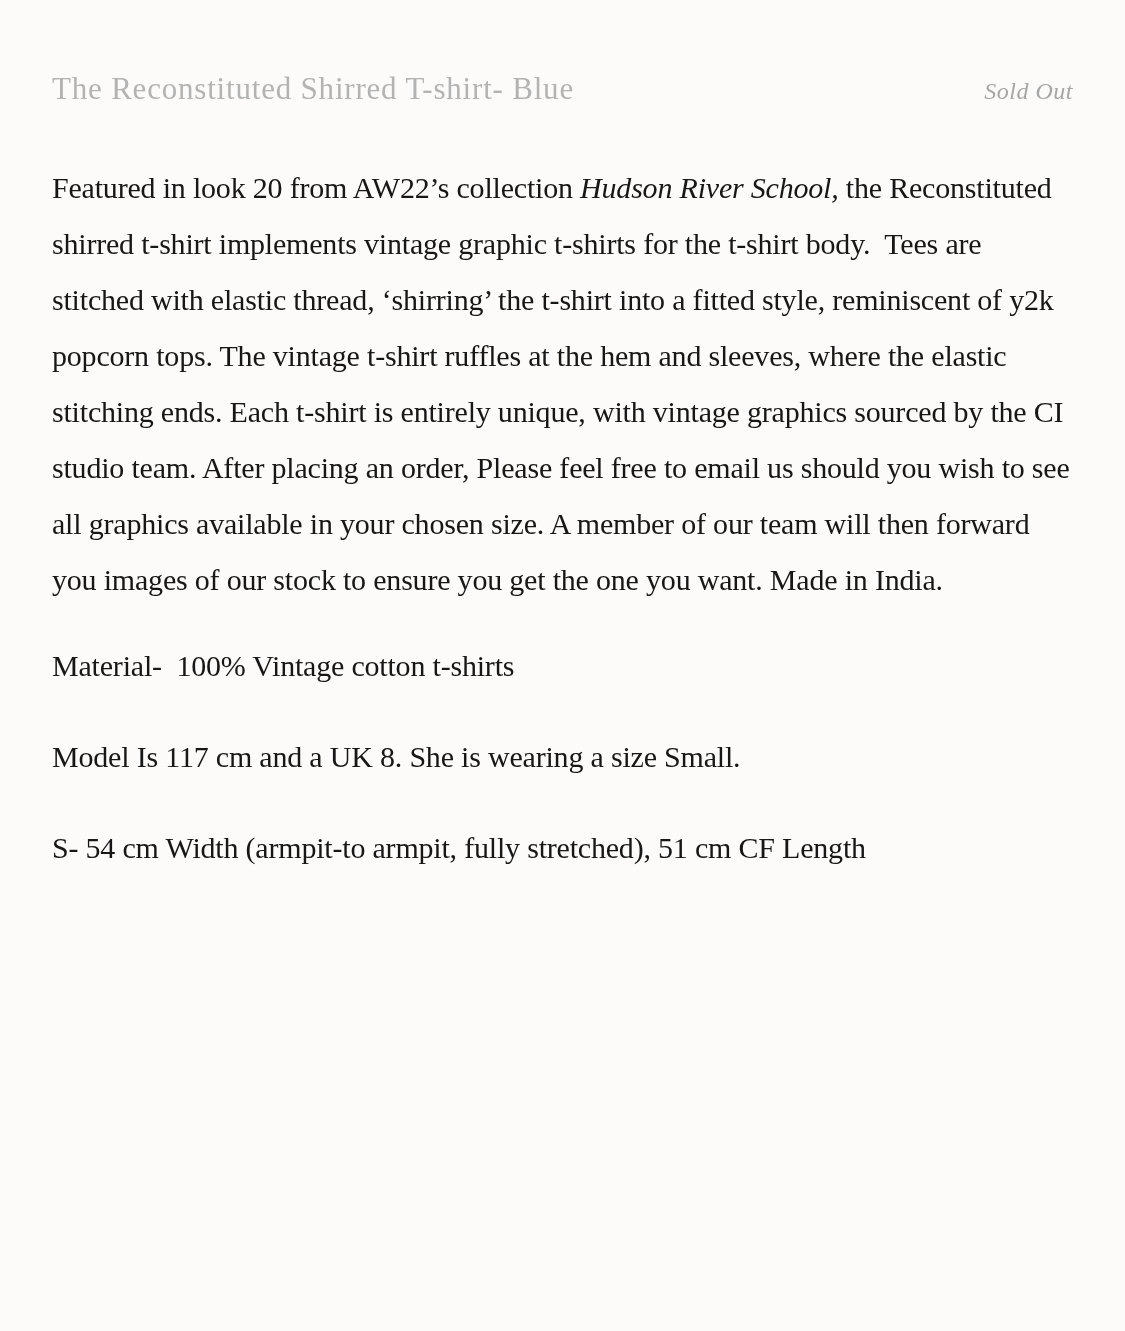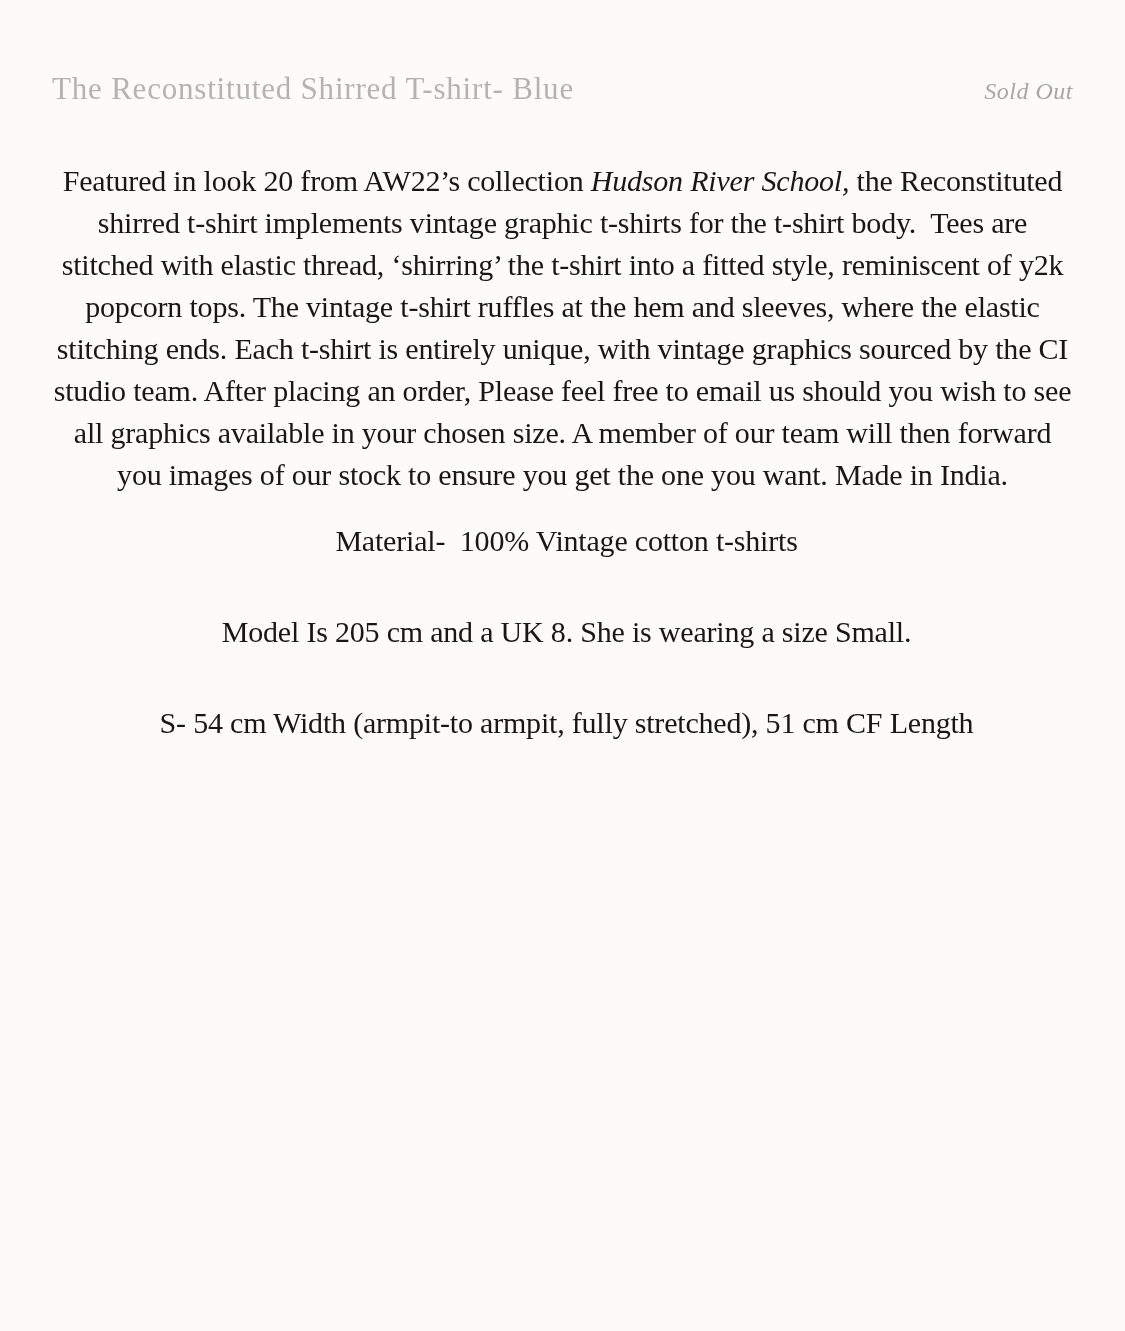--- a/index.html
+++ b/index.html
@@ -11,21 +11,20 @@
     position: relative;
     box-sizing: border-box;
     width: 1125px;
     height: 1331px;
     padding: 66px 52px 0 52px;
     background: #fcfbfa;
     font-family: "Liberation Serif", serif;
     color: #171717;
     font-size: 30px;
     overflow: hidden;
-    text-align: center;
   }
   .header-row {
     display: flex;
     justify-content: space-between;
     align-items: baseline;
     margin: 0 0 46px 0;
     line-height: 45px;
   }
   .product-title {
     margin: 0;
@@ -35,49 +34,49 @@
     letter-spacing: 0.8px;
   }
   .sold-out {
     font-style: italic;
     font-size: 24px;
     color: #a6a6a6;
     letter-spacing: 0.5px;
     white-space: nowrap;
   }
   .para {
-    margin: 0 0 22px 0;
-    line-height: 42px;
+    margin: 0 0 35px 0;
+    line-height: 56px;
     letter-spacing: -0.2px;
   }
   .para em {
     font-style: italic;
   }
   .detail-line {
-    margin: 0 0 46px 8px;
+    margin: 0 0 46px 0;
     line-height: 45px;
     letter-spacing: -0.2px;
     white-space: nowrap;
   }
 </style>
 </head>
 <body>
 
 <div class="page">
 
   <div class="header-row">
     <h1 class="product-title">The Reconstituted Shirred T-shirt- Blue</h1>
     <span class="sold-out">Sold Out</span>
   </div>
 
   <p class="para"><span>Featured in look 20 from AW22’s collection </span><em>Hudson River School,</em><span> the Reconstituted shirred t-shirt implements vintage graphic t-shirts for the t-shirt body.&nbsp; Tees are stitched with elastic thread, ‘shirring’ the t-shirt into a fitted style, reminiscent of y2k popcorn tops. The vintage t-shirt ruffles at the hem and sleeves, where the elastic stitching ends. Each t-shirt is entirely unique, with vintage graphics sourced by the CI studio team. After placing an order, Please feel free to email us should you wish to see all graphics available in your chosen size. A member of our team will then forward you images of our stock to ensure you get the one you want. Made in India.</span></p>
 
   <p class="detail-line">Material-&nbsp; 100% Vintage cotton t-shirts</p>
 
-  <p class="detail-line">Model Is 205 cm and a UK 8. She is wearing a size Small.</p>
+  <p class="detail-line">Model Is 117 cm and a UK 8. She is wearing a size Small.</p>
 
 
 
   <p class="detail-line">S- 54 cm Width (armpit-to armpit, fully stretched), 51 cm CF Length</p>
 
 
 
 </div>
 
 </body></html>

